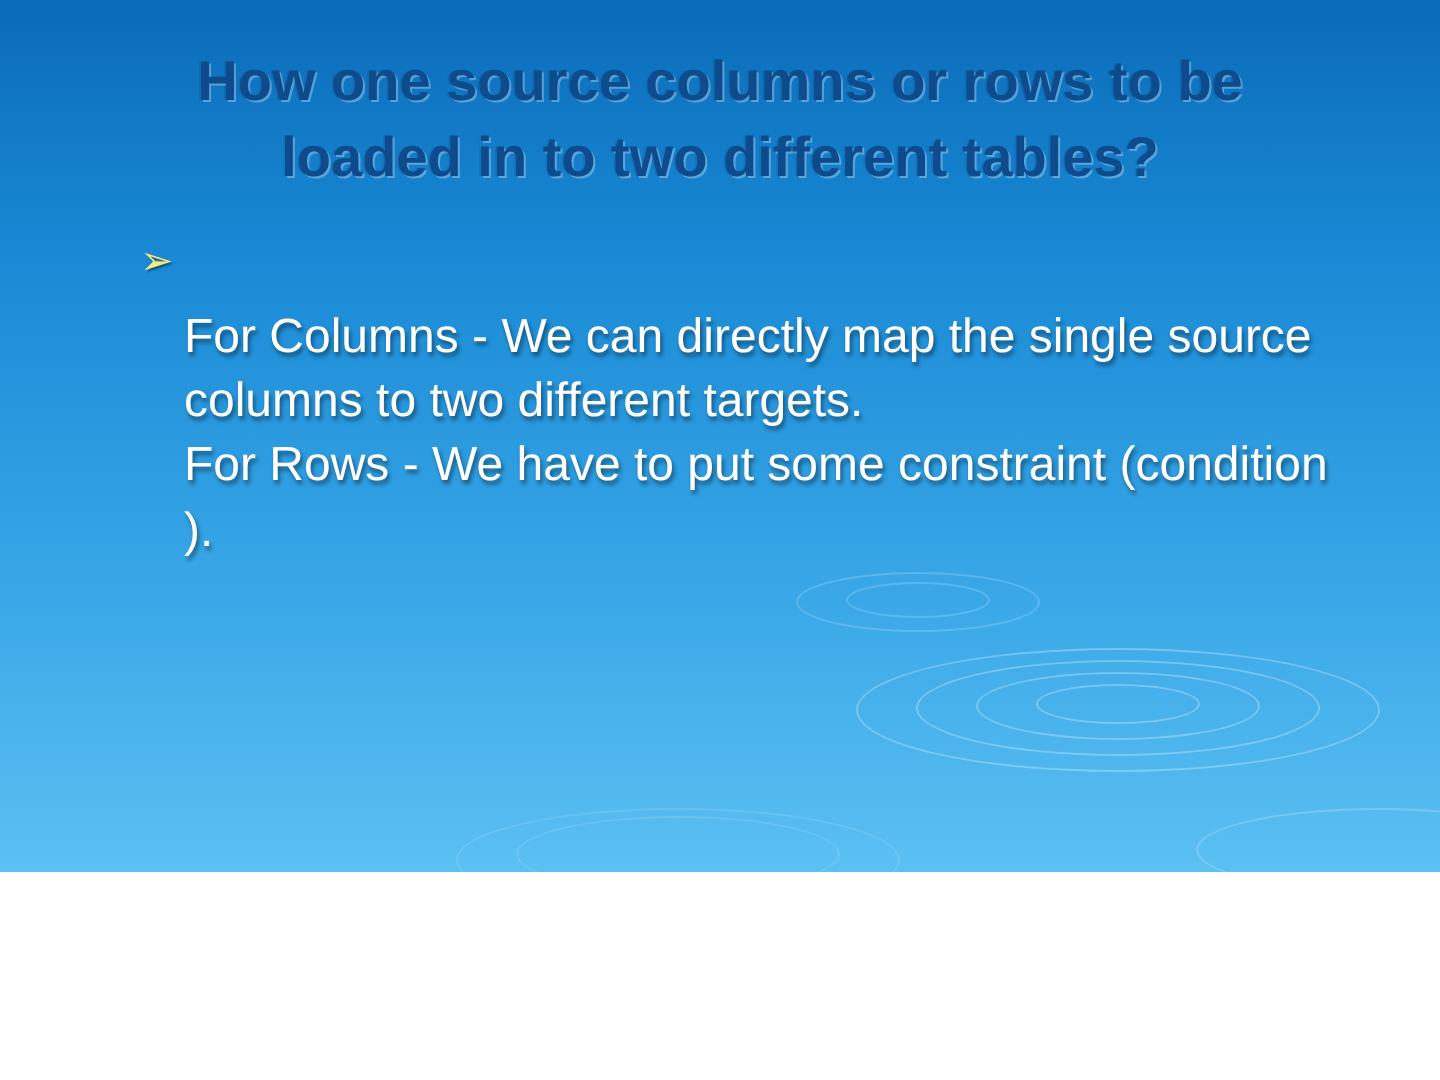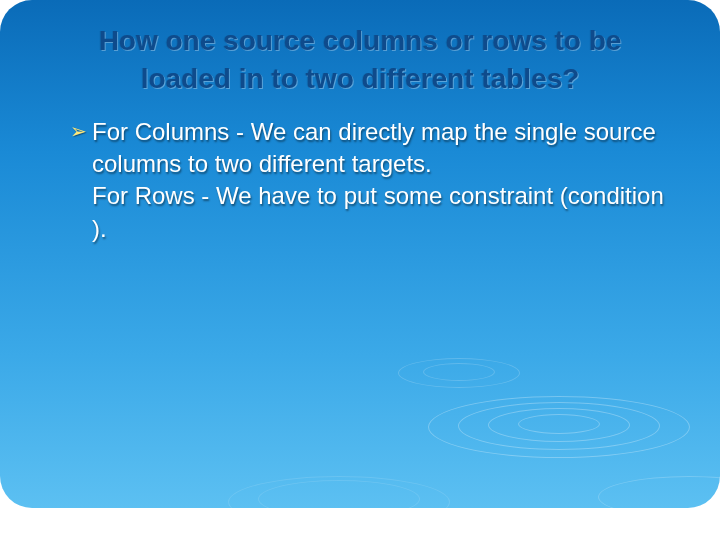--- a/index.html
+++ b/index.html
@@ -5,25 +5,24 @@
   html, body {
     margin: 0;
     padding: 0;
     width: 720px;
     height: 540px;
     overflow: hidden;
     font-family: Arial, Helvetica, sans-serif;
   }
   .slide {
     width: 720px;
-    height: 508px;
+    height: 436px;
     background: linear-gradient(to bottom, #0a6bb8 0%, #1a8ad6 30%, #3ba9e8 70%, #5cc0f2 100%);
     position: relative;
     box-sizing: border-box;
-    border-radius: 32px;
   }
   .ripples {
     position: absolute;
     bottom: 0;
     right: 0;
     width: 400px;
     height: 260px;
     pointer-events: none;
   }
   .ripple {
@@ -55,20 +54,21 @@
     flex: 0 0 auto;
     width: 22px;
     color: #ffe97a;
     font-size: 20px;
     line-height: 1.5;
     text-shadow: 1px 1px 1px rgba(0,0,0,0.4);
   }
   .bullet-text {
     flex: 1 1 auto;
     white-space: pre-line;
+    margin-top: 37px;
   }
 </style>
 </head>
 <body>
 
 <div class="slide">
 
   <div class="ripples">
     <div class="ripple" style="width:260px;height:60px;right:30px;bottom:50px;"></div>
     <div class="ripple" style="width:200px;height:46px;right:60px;bottom:58px;"></div>

